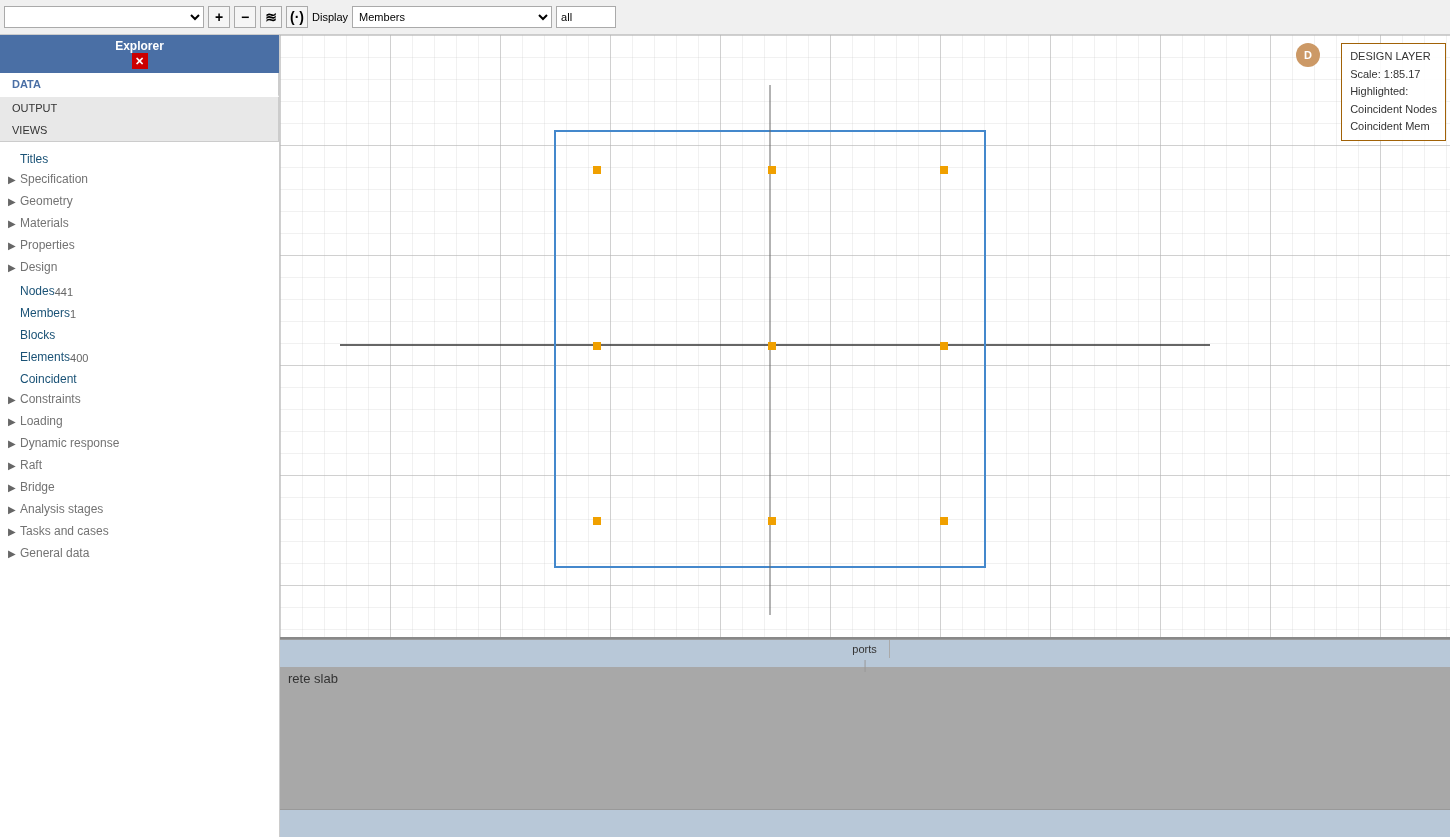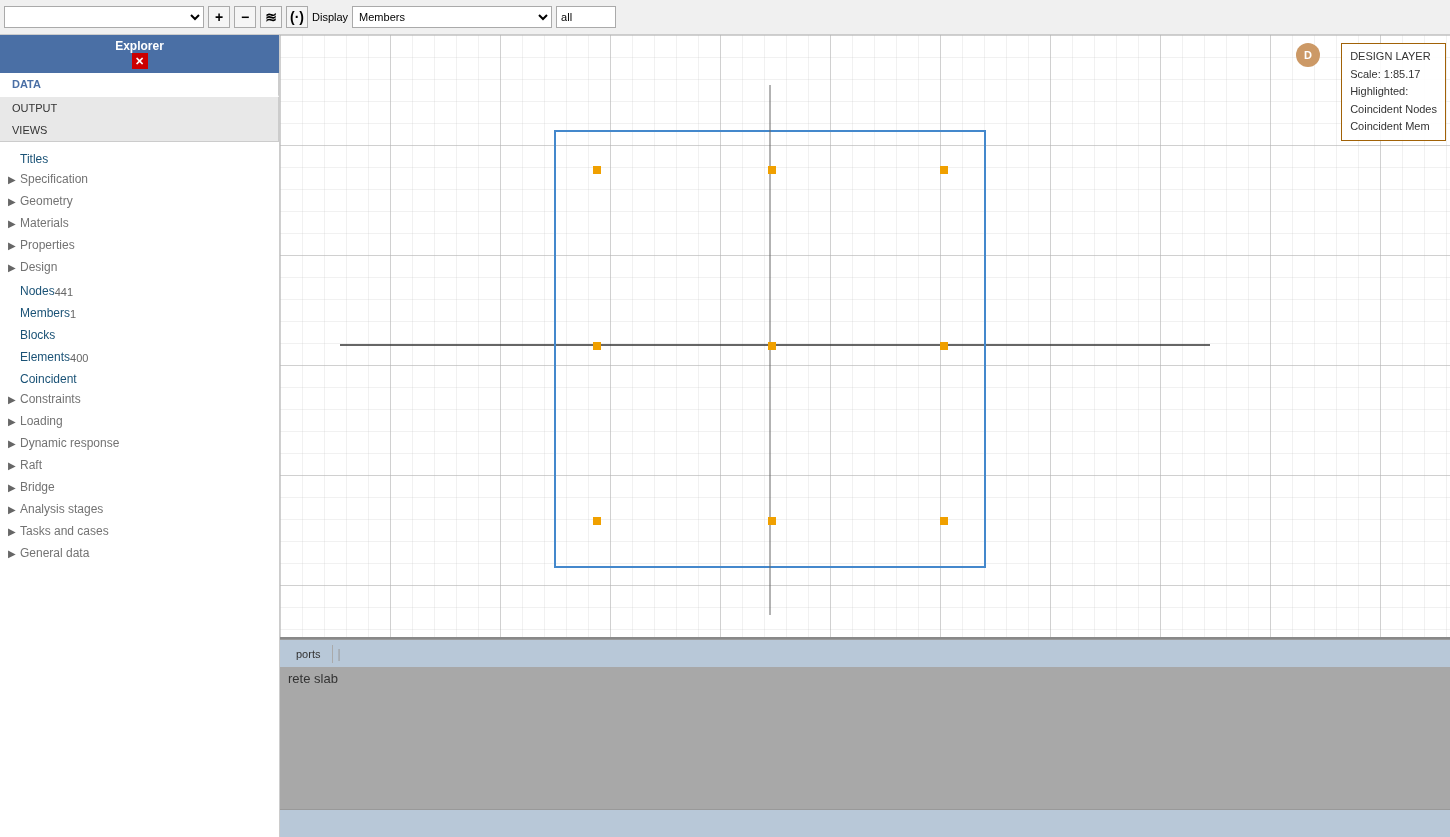--- a/index.html
+++ b/index.html
@@ -213,20 +213,21 @@
       flex-shrink: 0;
     }
     .bottom-tabs {
       height: 28px;
       background: #b8c8d8;
       border-top: 1px solid #999;
       display: flex;
       align-items: center;
       padding: 0 4px;
       flex-shrink: 0;
+      flex-direction: column;
     }
     .bottom-tab {
       padding: 3px 12px;
       font-size: 11px;
       cursor: pointer;
       color: #333;
       border-right: 1px solid #aaa;
     }
     .bottom-tab-sep {
       color: #999;

